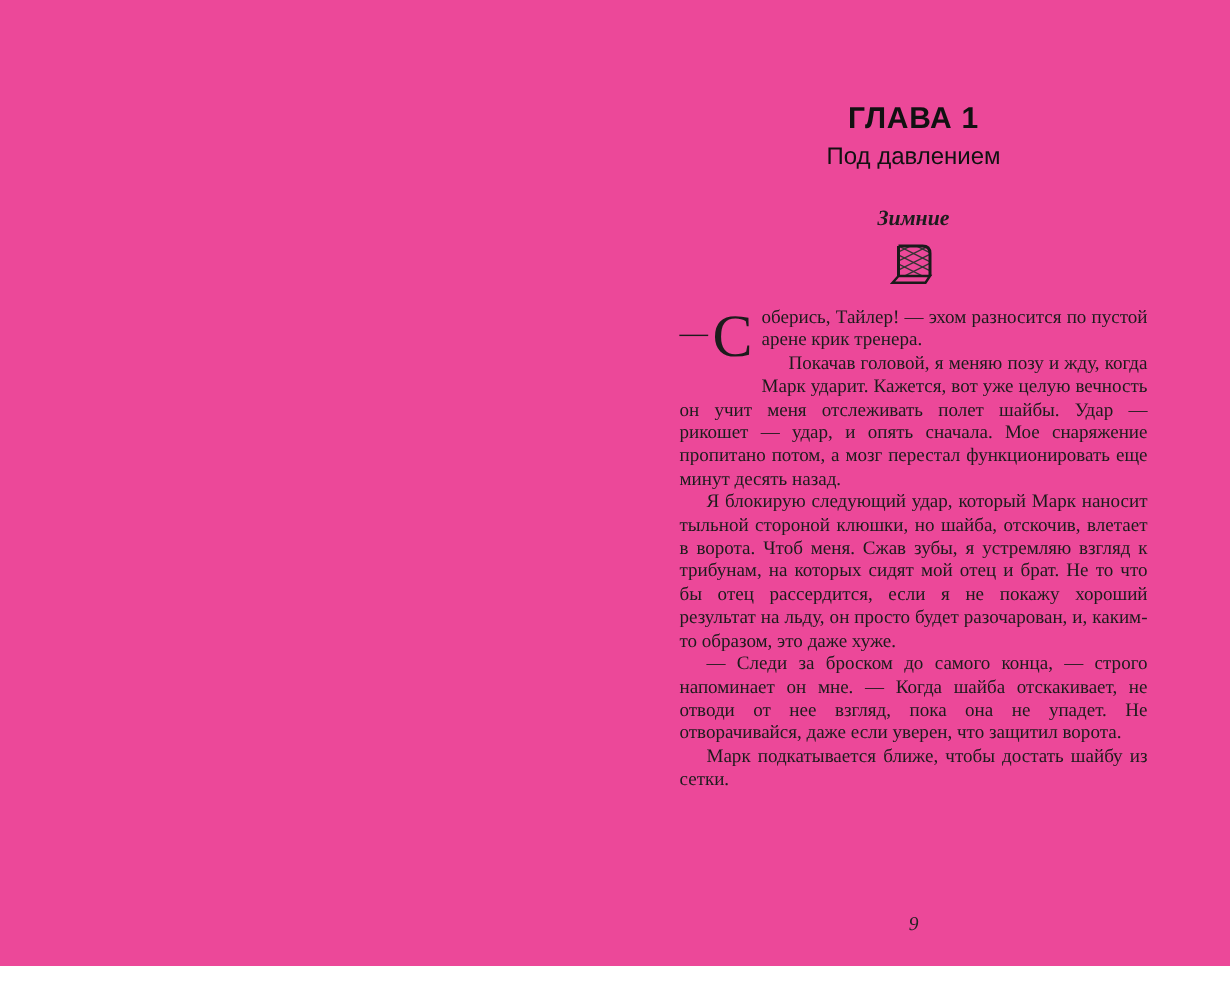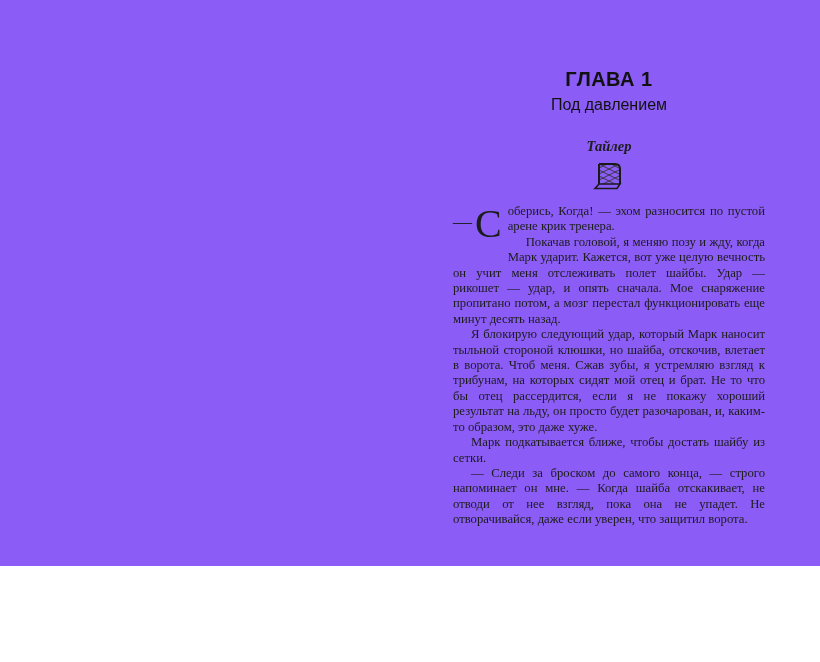--- a/index.html
+++ b/index.html
@@ -1,19 +1,19 @@
 <!DOCTYPE html>
 <html><head>
 <meta charset="utf-8">
 <style>
   html, body { margin:0; padding:0; background:#ffffff; }
   .sheet {
     position:relative;
-    width:820px; height:566px;
-    background:#8b5cf6;
+    width:820px; height:644px;
+    background:#ec4899;
     font-family:"Liberation Serif", serif;
     color:#1c1c1c;
     overflow:hidden;
   }
   .text-column {
     position:absolute;
     left:453px; top:68px;
     width:312px;
   }
   .chapter-title {
@@ -82,21 +82,21 @@
 </head>
 <body>
 
 <div class="sheet">
 
   <div class="text-column">
 
     <h1 class="chapter-title">ГЛАВА 1</h1>
     <div class="chapter-subtitle">Под давлением</div>
 
-    <div class="pov-name">Тайлер</div>
+    <div class="pov-name">Зимние</div>
 
     <div class="goal-icon-wrap">
       <svg width="32" height="31" viewBox="0 0 32 31" aria-hidden="true">
         <defs>
           <clipPath id="netclip">
             <path d="M6 4 H22 Q27 4 27 9 V24 H6 Z"></path>
           </clipPath>
         </defs>
 
         <g clip-path="url(#netclip)" stroke="#333" stroke-width="0.9" fill="none">
@@ -107,30 +107,30 @@
         <path d="M6 4 H22 Q27 4 27 9 V24" fill="none" stroke="#1a1a1a" stroke-width="2"></path>
         <path d="M6 4 V24" fill="none" stroke="#1a1a1a" stroke-width="2"></path>
 
         <path d="M6 24 L2 28.5 H24 L27 24 Z" fill="none" stroke="#1a1a1a" stroke-width="1.6"></path>
       </svg>
     </div>
 
     <div class="body-text">
 
       <p>
-        <span class="drop-cap"><span class="dash">—</span><span class="letter">С</span></span><span>оберись, Когда! — эхом разносится по пустой арене крик тренера.</span>
+        <span class="drop-cap"><span class="dash">—</span><span class="letter">С</span></span><span>оберись, Тайлер! — эхом разносится по пустой арене крик тренера.</span>
       </p>
 
 
       <p class="indent"><span>Покачав головой, я меняю позу и жду, когда Марк ударит. Кажется, вот уже целую вечность он учит меня отслеживать полет шайбы. Удар — рикошет — удар, и опять сначала. Мое снаряжение пропитано потом, а мозг перестал функционировать еще минут десять назад.</span></p>
 
       <p class="indent"><span>Я блокирую следующий удар, который Марк наносит тыльной стороной клюшки, но шайба, отскочив, влетает в ворота. </span><span class="it">Чтоб меня.</span><span> Сжав зубы, я устремляю взгляд к трибунам, на которых сидят мой отец и брат. Не то что бы отец рассердится, если я не покажу хороший результат на льду, он просто будет разочарован, и, каким-то образом, это даже хуже.</span></p>
 
+      <p class="indent"><span>— Следи за броском до самого конца, — строго напоминает он мне. — Когда шайба отскакивает, не отводи от нее взгляд, пока она не упадет. Не отворачивайся, даже если уверен, что защитил ворота.</span></p>
+
       <p class="indent"><span>Марк подкатывается ближе, чтобы достать шайбу из сетки.</span></p>
-
-      <p class="indent"><span>— Следи за броском до самого конца, — строго напоминает он мне. — Когда шайба отскакивает, не отводи от нее взгляд, пока она не упадет. Не отворачивайся, даже если уверен, что защитил ворота.</span></p>
 
     </div>
   </div>
 
   <div class="page-number">9</div>
 
 </div>
 
 </body></html>

